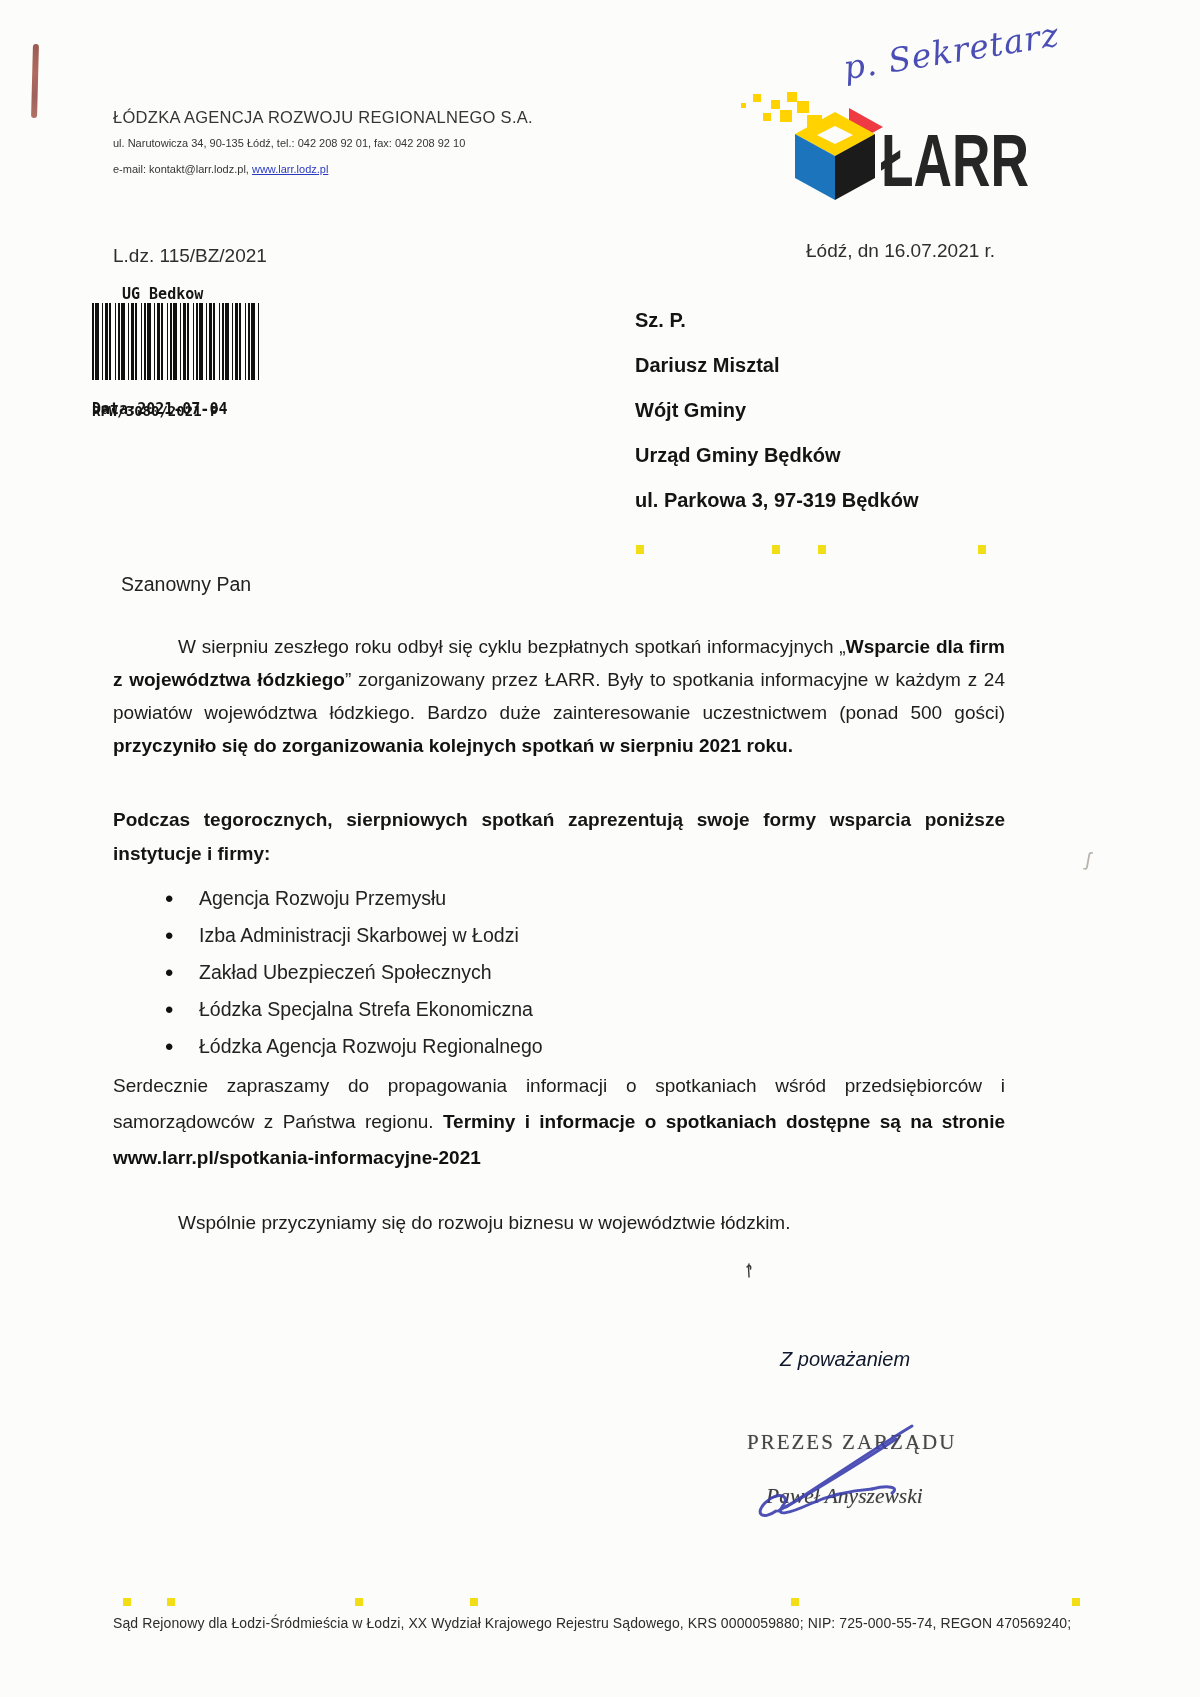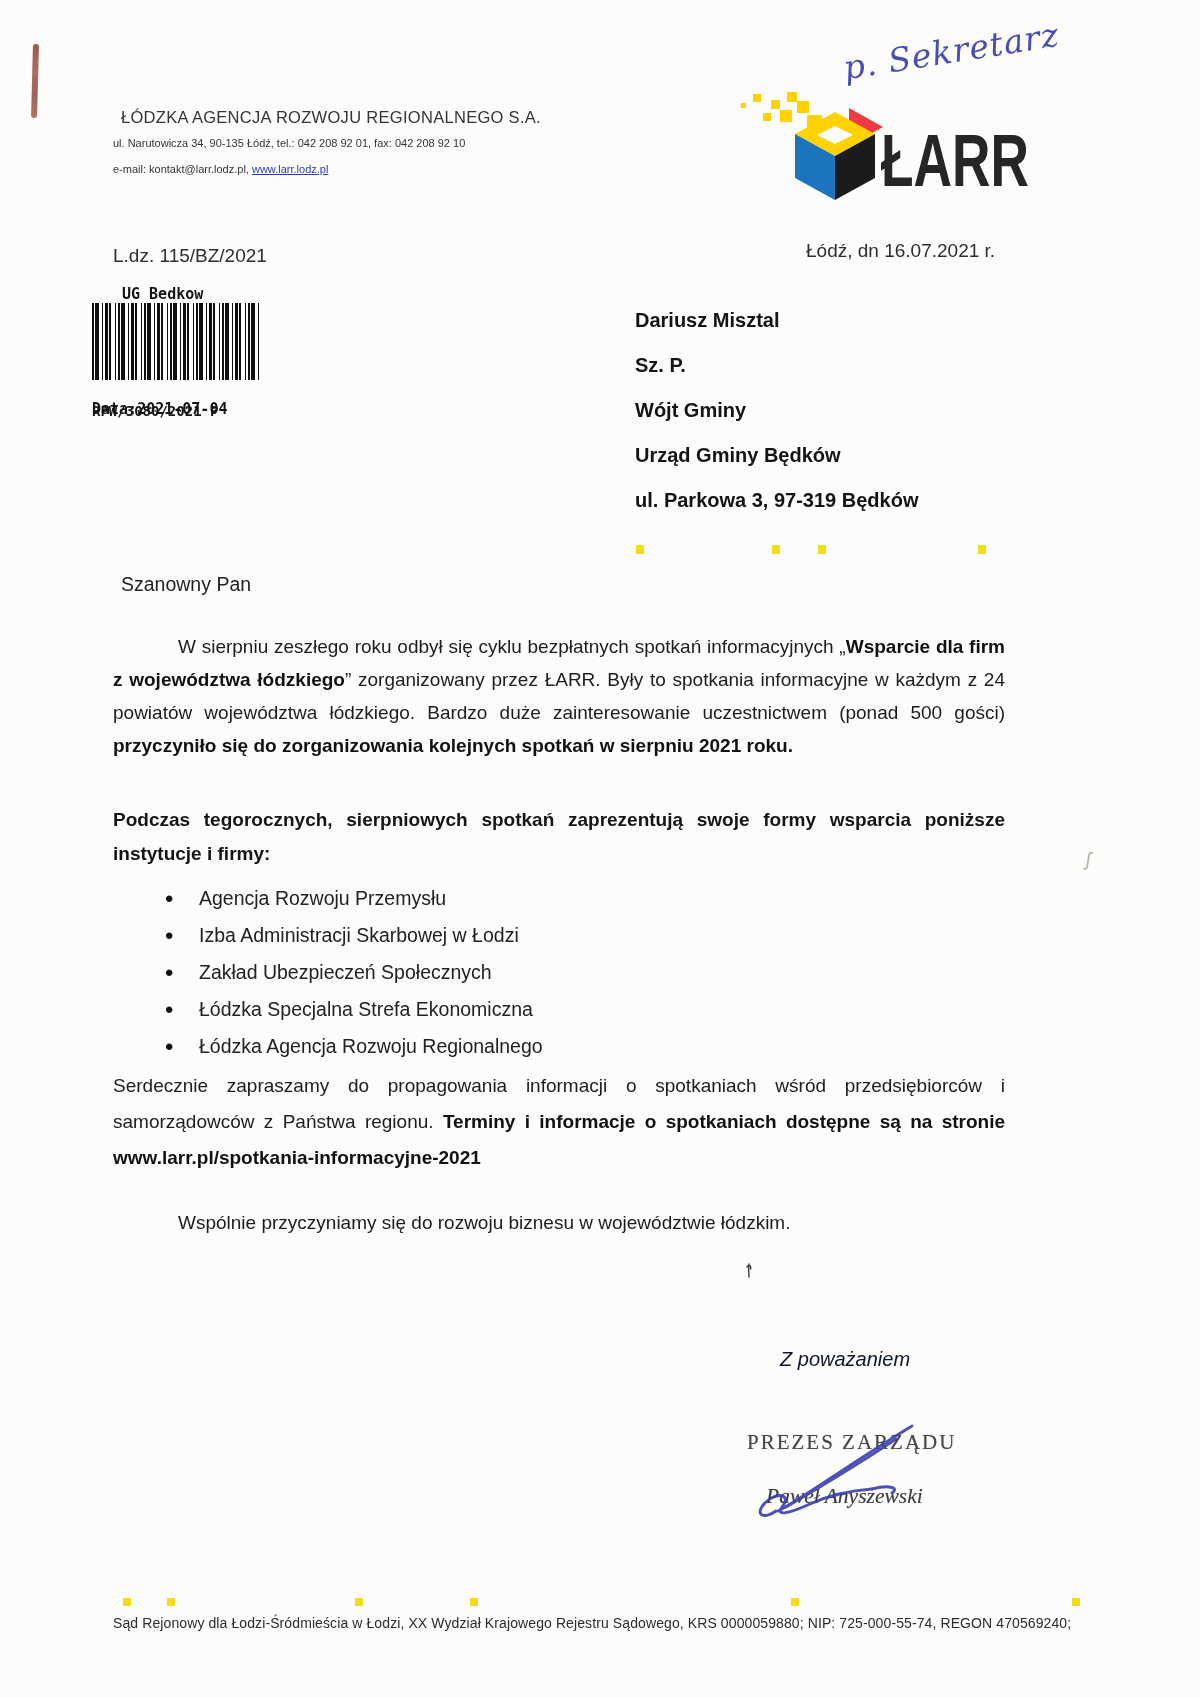--- a/index.html
+++ b/index.html
@@ -15,21 +15,21 @@
     background:linear-gradient(180deg,#8f4a40,#a85a4e 40%,#93504a 70%,#a86355);
     transform:rotate(1.5deg);opacity:.9;}
 
   
   .handnote{left:842px;top:26px;width:290px;color:var(--ink-blue);
     font-family:"DejaVu Serif",serif;font-style:italic;font-size:33px;
     transform:rotate(-9deg);letter-spacing:1px;opacity:.92;}
 
   
   .letterhead{left:113px;top:104px;line-height:26px;color:#353535;}
-  .letterhead .l1{font-size:16.5px;letter-spacing:.3px;margin-left:8px;}
+  .letterhead .l1{font-size:16.5px;letter-spacing:.3px;}
   .letterhead .l2,.letterhead .l3{font-size:11px;}
   .weblink{color:var(--link-blue);text-decoration:underline;cursor:pointer;text-align:center;}
 
   
   .logo{left:723px;top:92px;width:310px;height:118px;}
 
   
   .ldz{left:113px;top:245px;font-size:19px;color:#2e2e2e;}
   .place-date{left:806px;top:240px;font-size:19px;color:#2e2e2e;}
 
@@ -125,22 +125,22 @@
   <div class="abs place-date">Łódź, dn 16.07.2021 r.</div>
 
   <div>
     <div class="abs mono mr-office">UG Bedkow</div>
     <div class="abs barcode"></div>
     <div class="abs mono mr-rpw">RPW/3080/2021 P</div>
     <div class="abs mono mr-date">Data:2021-07-04</div>
   </div>
 
   <div class="abs recipient">
+    <div>Sz. P.</div>
     <div>Dariusz Misztal</div>
-    <div>Sz. P.</div>
     <div>Wójt Gminy</div>
     <div>Urząd Gminy Będków</div>
     <div>ul. Parkowa 3, 97-319 Będków</div>
   </div>
 
   <div class="abs dot" style="left:636px;top:545px"></div>
   <div class="abs dot" style="left:772px;top:545px"></div>
   <div class="abs dot" style="left:818px;top:545px"></div>
   <div class="abs dot" style="left:978px;top:545px"></div>
 

